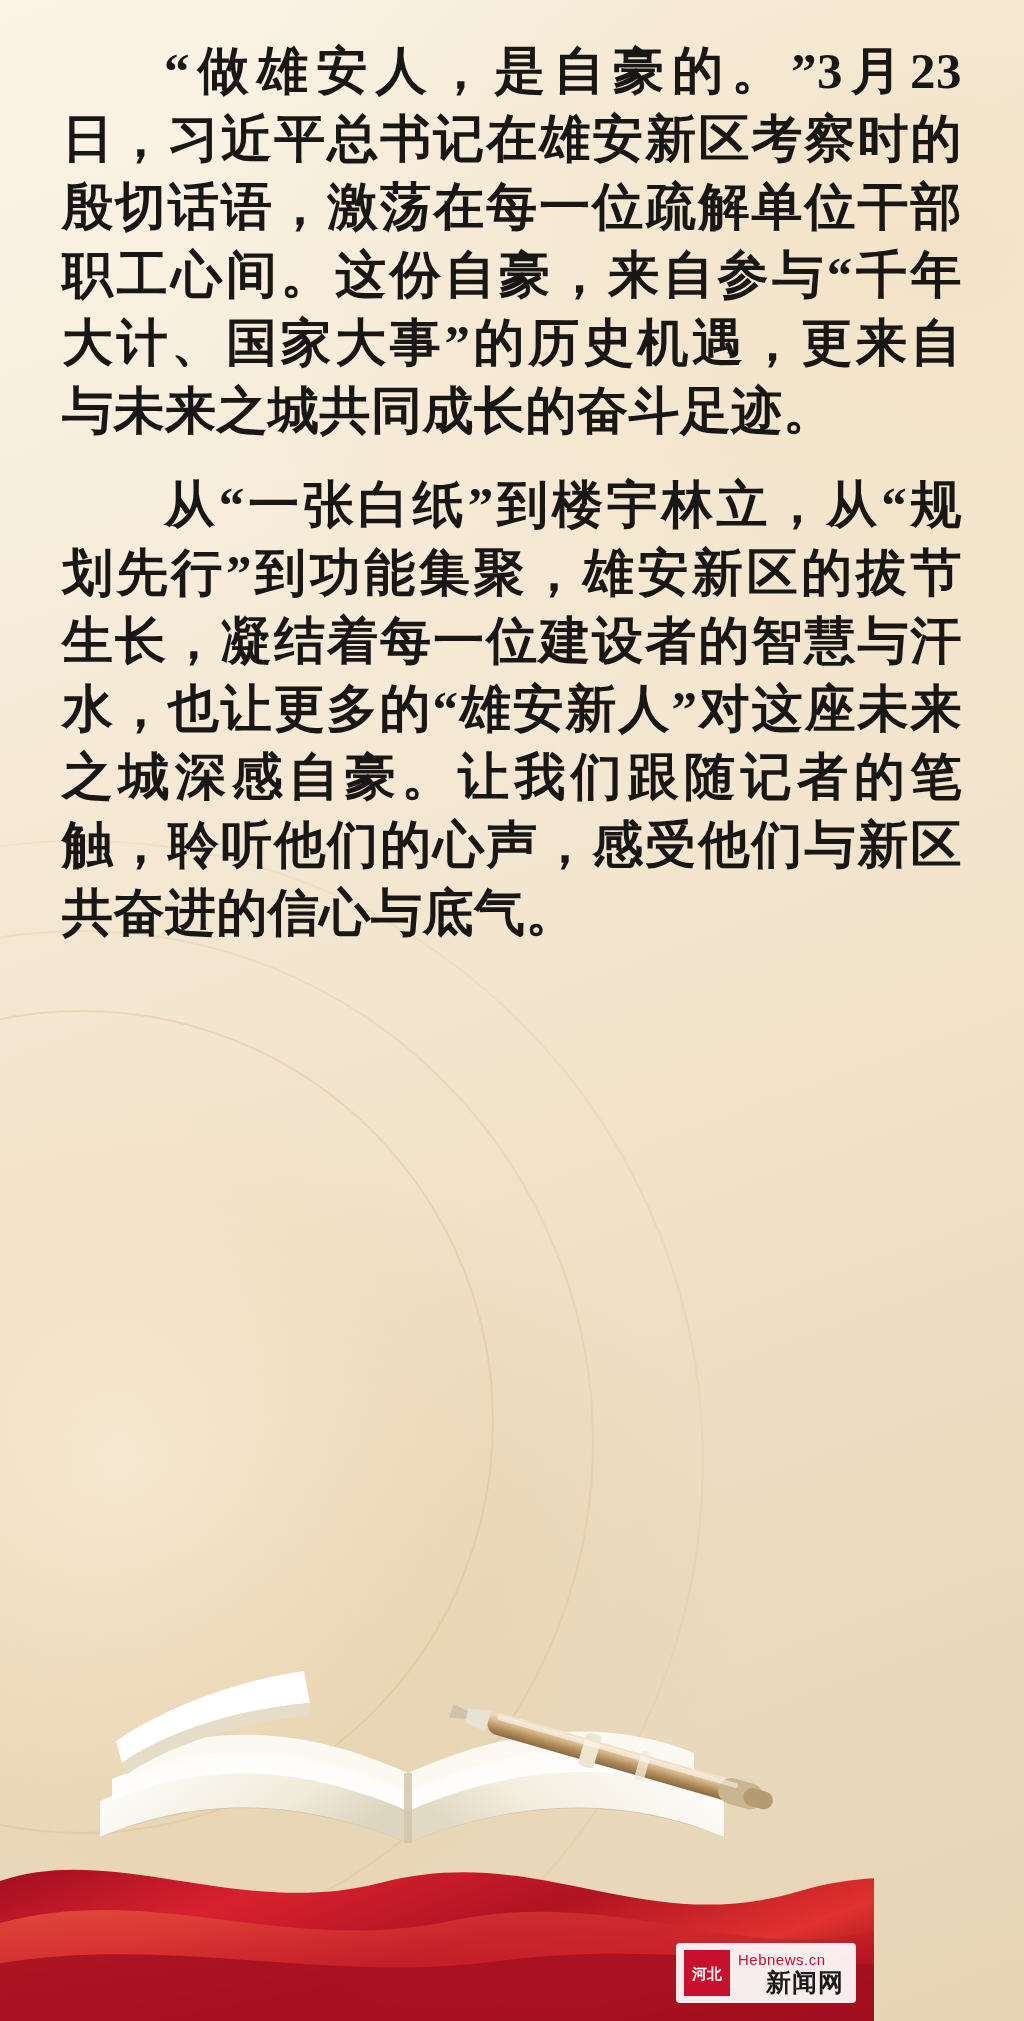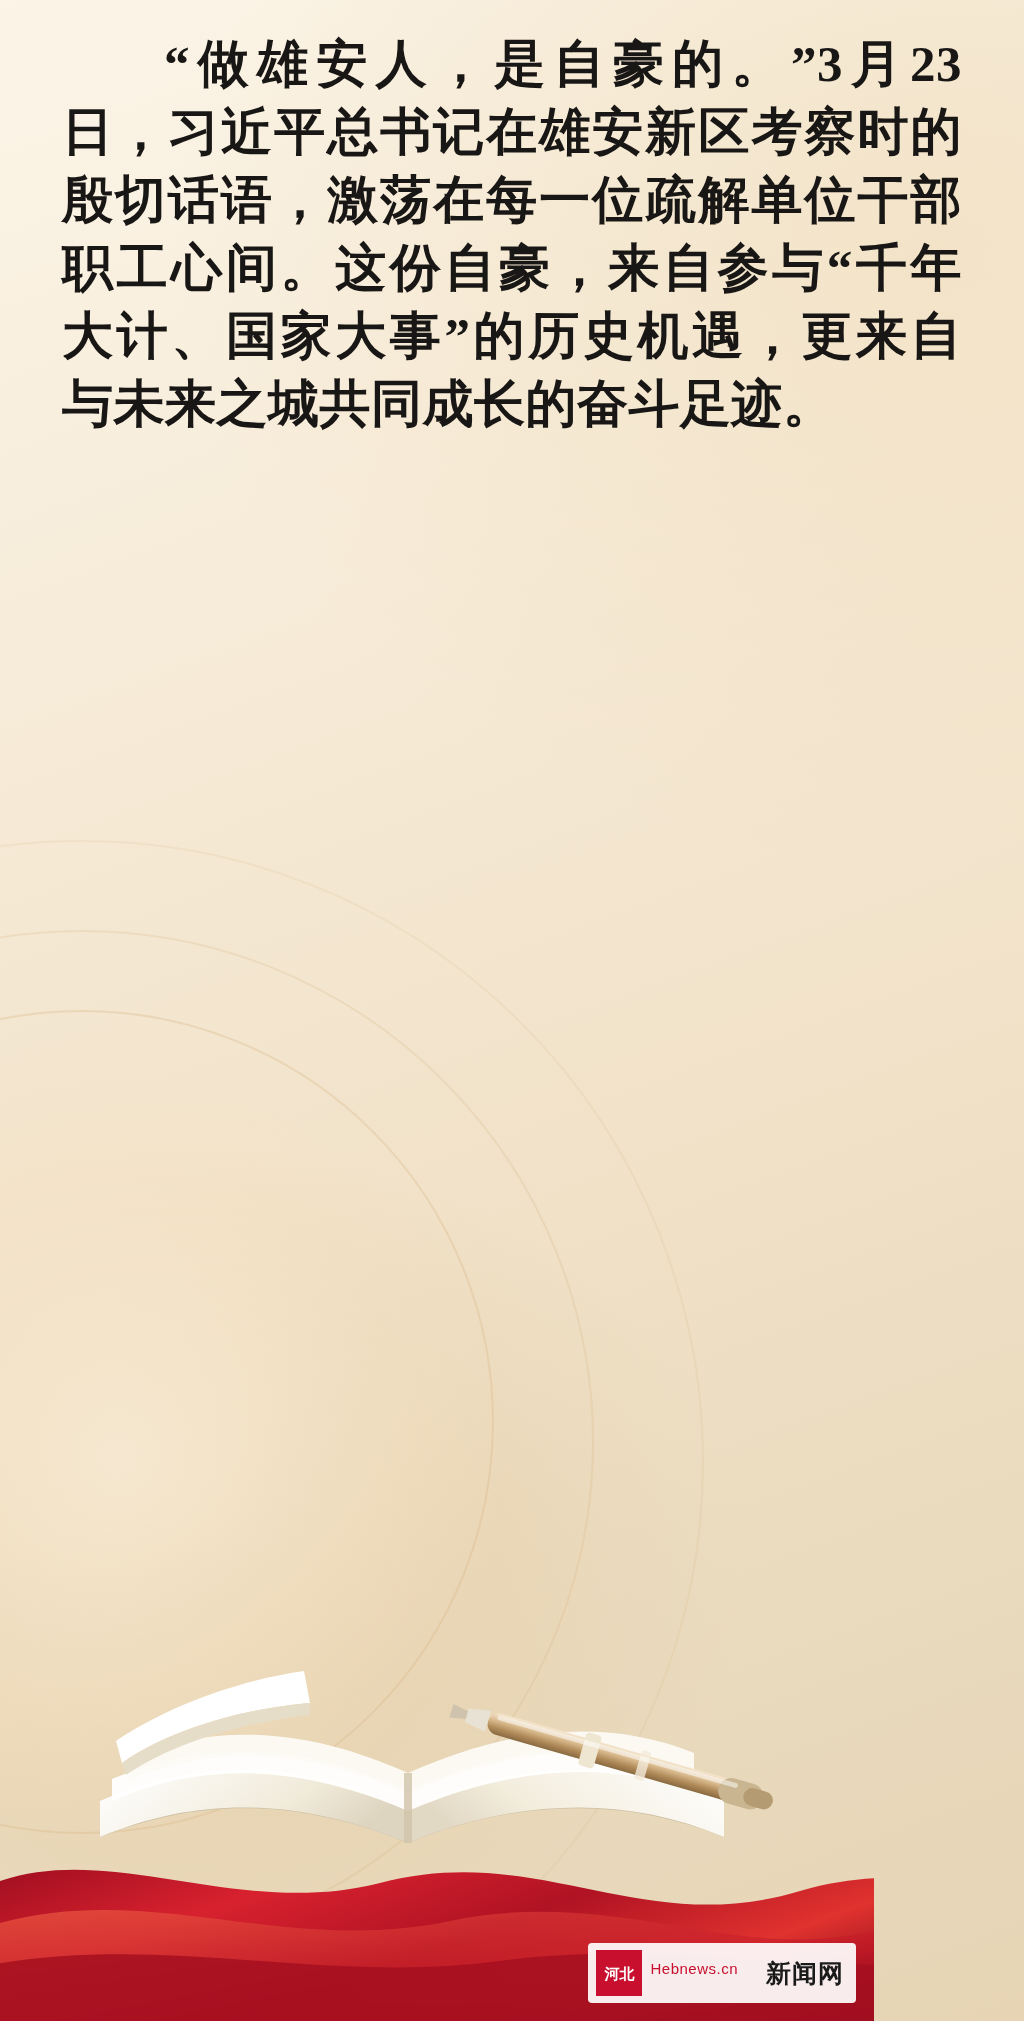--- a/index.html
+++ b/index.html
@@ -39,21 +39,21 @@
     width: 760px;
     height: 760px;
     border-radius: 50%;
     background: radial-gradient(circle at 50% 50%, rgba(248, 236, 214, 0.85) 0%, rgba(244, 226, 196, 0.35) 55%, rgba(244,226,196,0) 72%);
     pointer-events: none;
   }
 
   .article {
     position: absolute;
     left: 0;
-    top: 4px;
+    top: 11px;
     width: 1024px;
     padding: 26px 62px 0 62px;
     box-sizing: border-box;
   }
   .para {
     margin: 0 0 26px 0;
     color: #191715;
     font-size: 51px;
     line-height: 68px;
     text-indent: 2em;
@@ -116,21 +116,21 @@
     font-weight: 700;
     display: flex;
     flex-direction: column;
     align-items: center;
     justify-content: center;
     letter-spacing: 0;
     font-family: "Liberation Sans", sans-serif;
   }
   .logo-text {
     display: flex;
-    flex-direction: row;
+    flex-direction: column;
     justify-content: center;
     line-height: 1;
   }
   .logo-en {
     font-size: 15px;
     color: #c8102e;
     font-family: "Liberation Sans", sans-serif;
     letter-spacing: 0.5px;
     margin-bottom: 3px;
   }
@@ -148,20 +148,21 @@
 
 <div class="poster">
 
   <div class="glow"></div>
   <div class="arc a1"></div>
   <div class="arc a2"></div>
   <div class="arc a3"></div>
 
   <div class="article">
     <p class="para">“做雄安人，是自豪的。”3月23日，习近平总书记在雄安新区考察时的殷切话语，激荡在每一位疏解单位干部职工心间。这份自豪，来自参与“千年大计、国家大事”的历史机遇，更来自与未来之城共同成长的奋斗足迹。</p>
+    <p class="para">从“一张白纸”到楼宇林立，从“规划先行”到功能集聚，雄安新区的拔节生长，凝结着每一位建设者的智慧与汗水，也让更多的“雄安新人”对这座未来之城深感自豪。让我们跟随记者的笔触，聆听他们的心声，感受他们与新区共奋进的信心与底气。</p>
   </div>
 
   <div class="artwork">
 
     <svg class="silk" viewBox="0 0 1064 250" preserveAspectRatio="none">
       <defs>
         <linearGradient id="silkA" x1="0" y1="0" x2="1" y2="0.4">
           <stop offset="0%" stop-color="#9c0d1e"></stop>
           <stop offset="28%" stop-color="#d8212f"></stop>
           <stop offset="55%" stop-color="#b01323"></stop>

